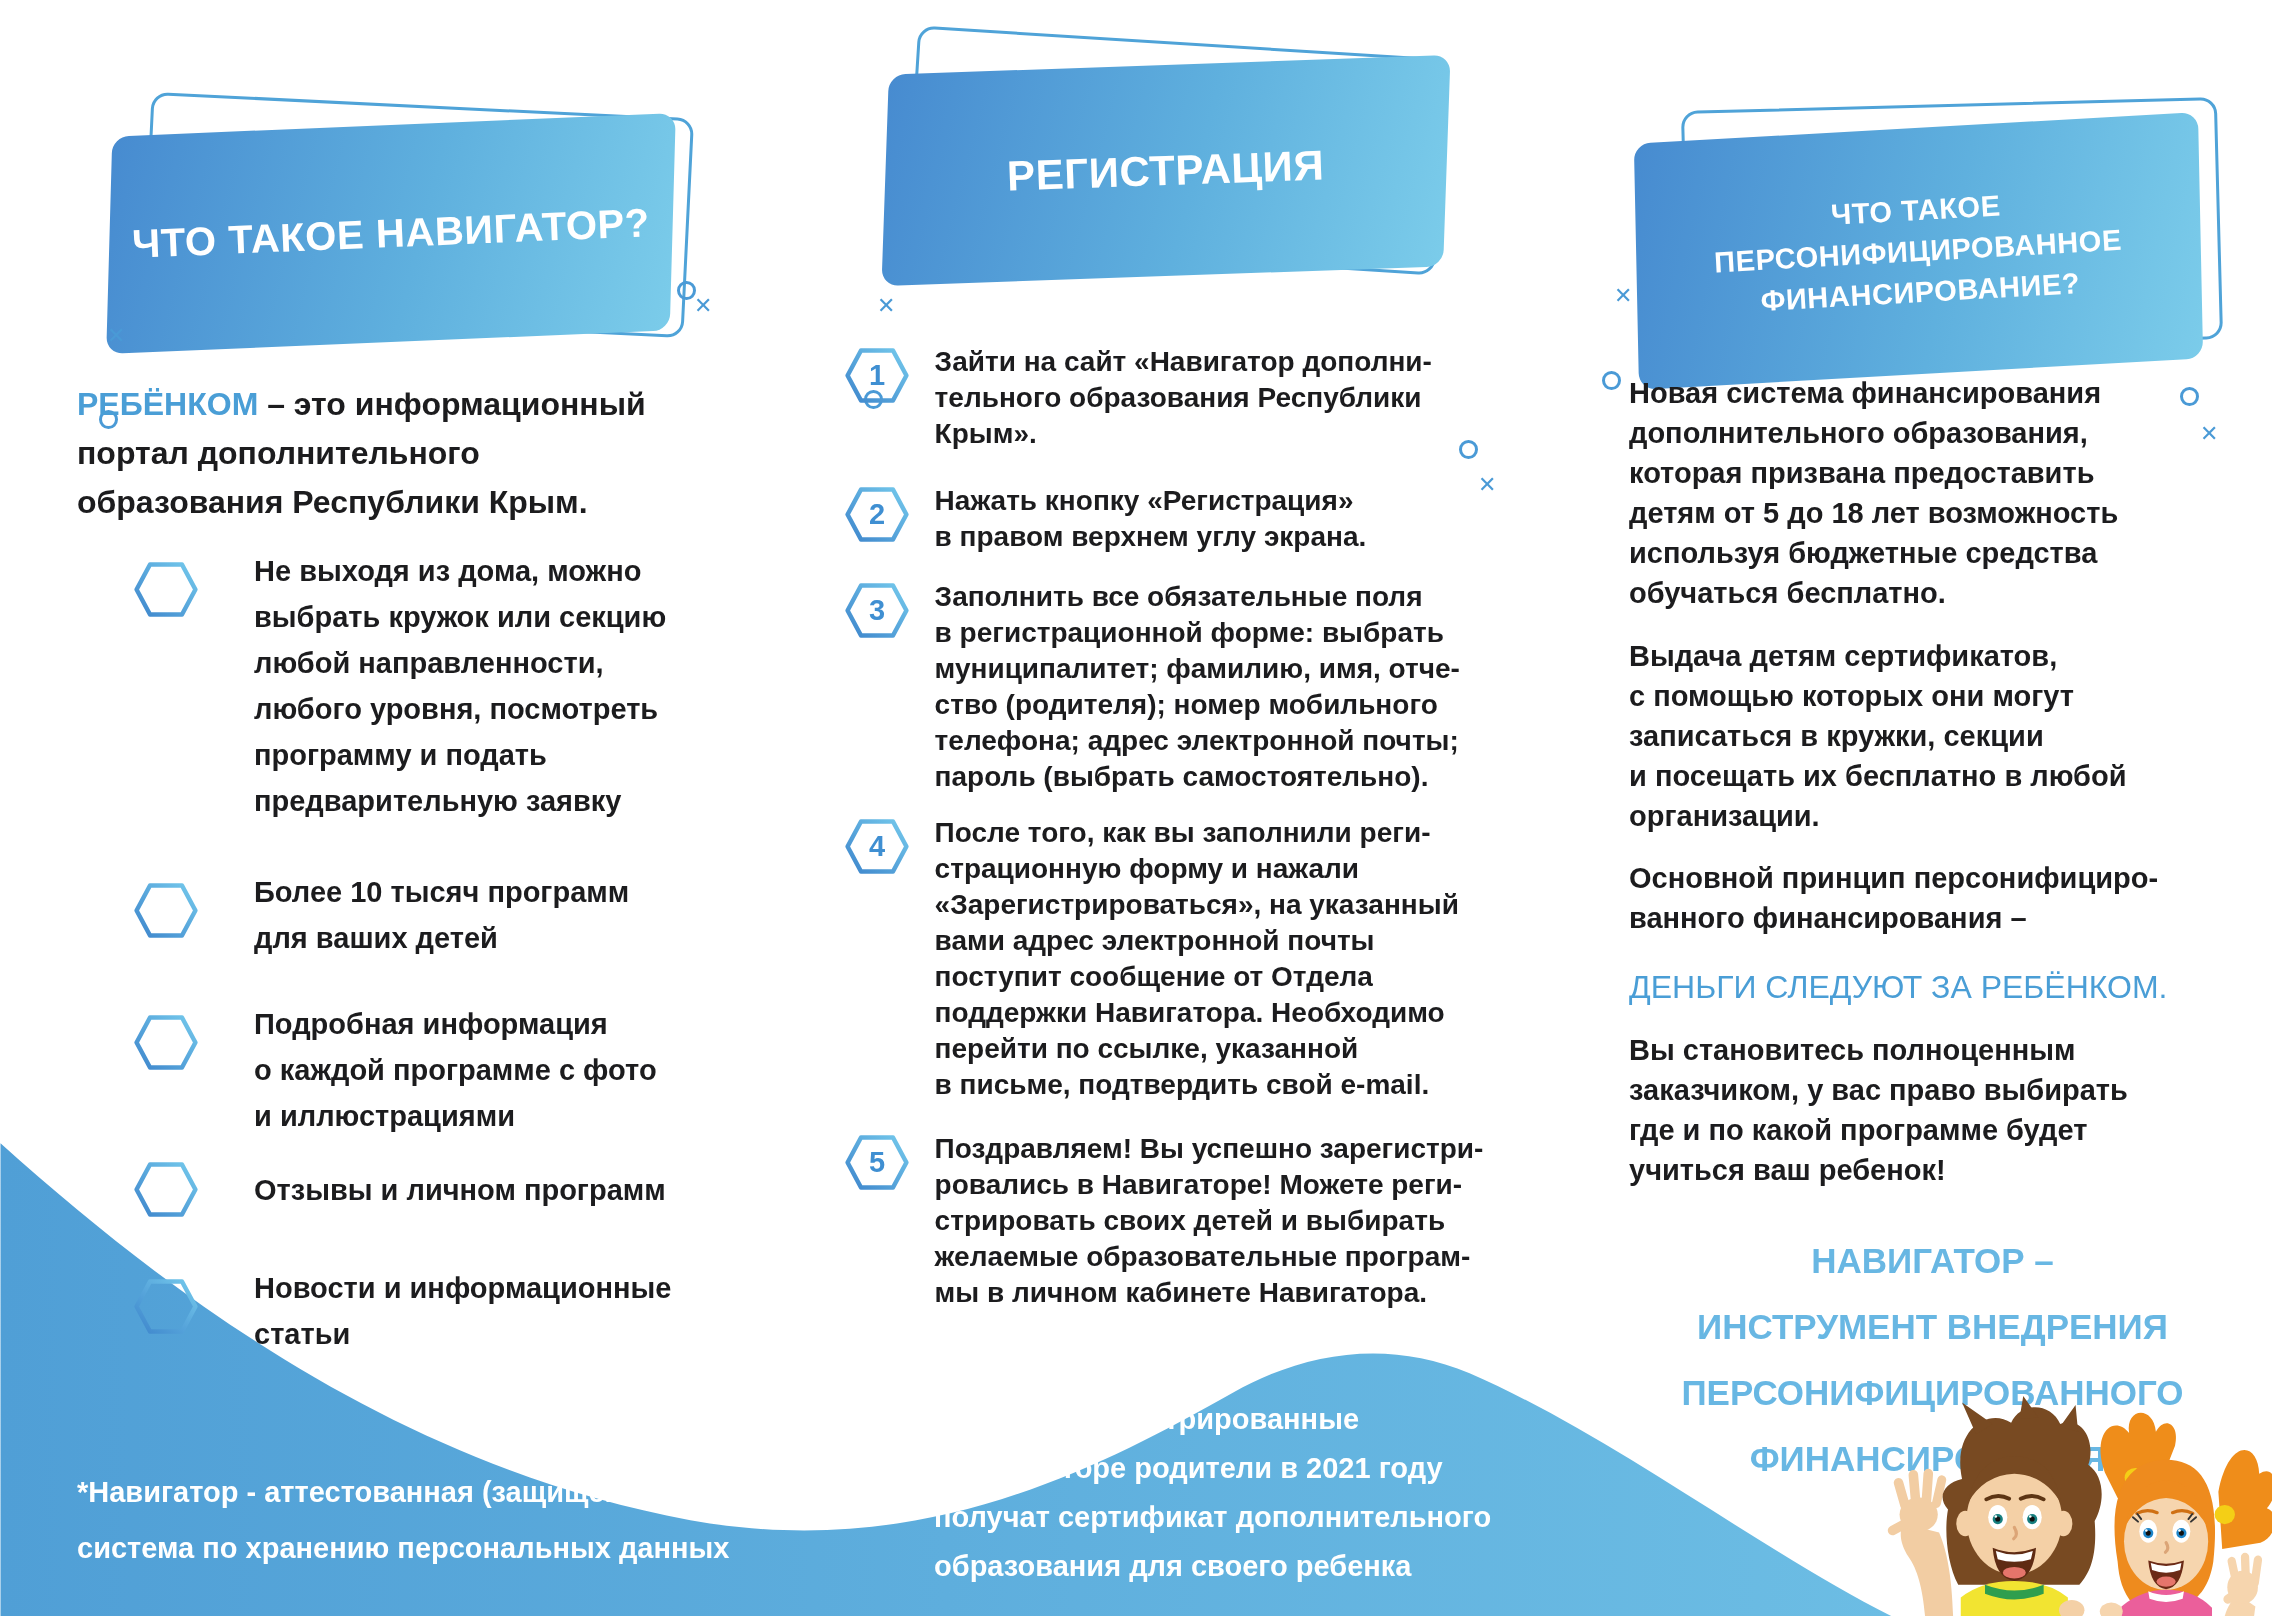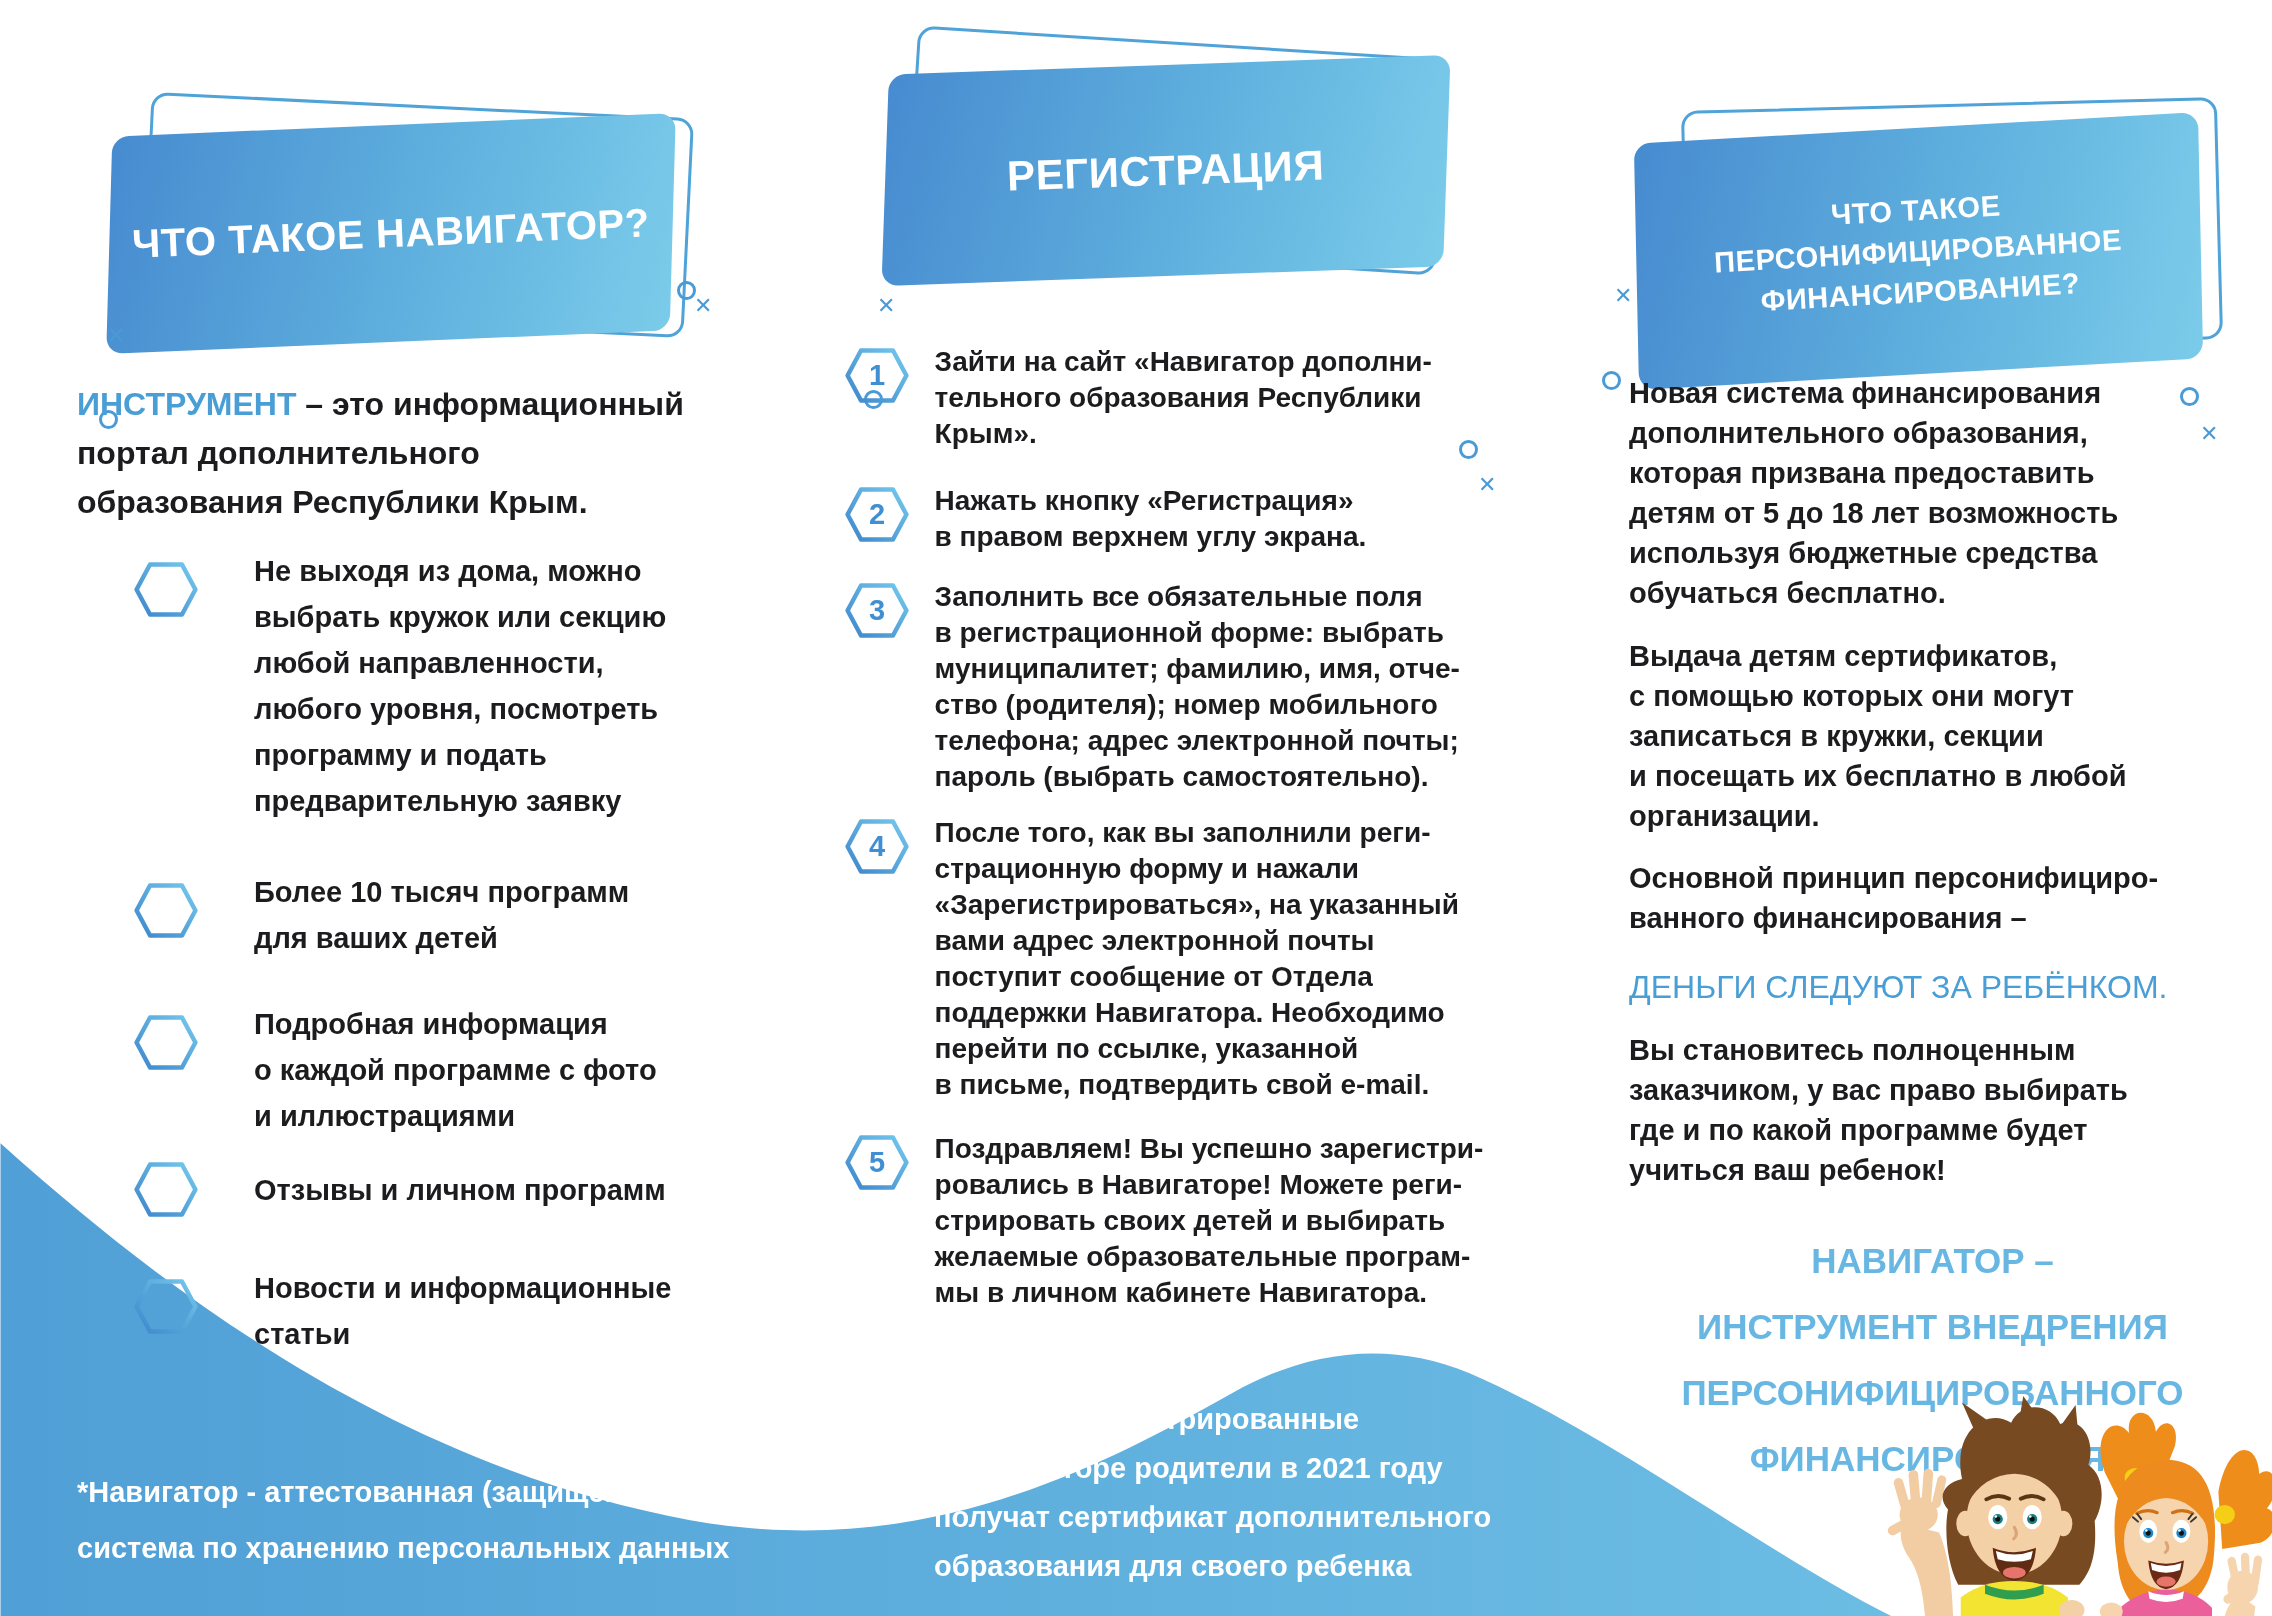--- a/index.html
+++ b/index.html
@@ -113,21 +113,21 @@
     <div class="b-outline"></div>
     <div class="b-fill">
       <div class="b-title">ЧТО ТАКОЕ НАВИГАТОР?</div>
     </div>
   </div>
   <span class="deco-x" style="left:107px;top:325px;">✕</span>
   <span class="deco-o" style="left:99px;top:410px;"></span>
   <span class="deco-o" style="left:677px;top:281px;"></span>
   <span class="deco-x" style="left:694px;top:295px;">✕</span>
 
-  <p class="intro-left pre"><span class="accent">ИНСТРУМЕНТ</span><span> – это информационный
+  <p class="intro-left pre"><span class="accent">РЕБЁНКОМ</span><span> – это информационный
 портал дополнительного
 образования Республики Крым.</span></p>
 
   <div class="list-item li-1">
     <span class="hex">
       <svg width="64" height="55" viewBox="0 0 100 86">
           <polygon points="25,4 75,4 96,43 75,82 25,82 4,43" fill="none" stroke="url(#hexgrad)" stroke-width="7" stroke-linejoin="round"></polygon>
         </svg>
     </span>
     <div class="li-text pre">Не выходя из дома, можно

